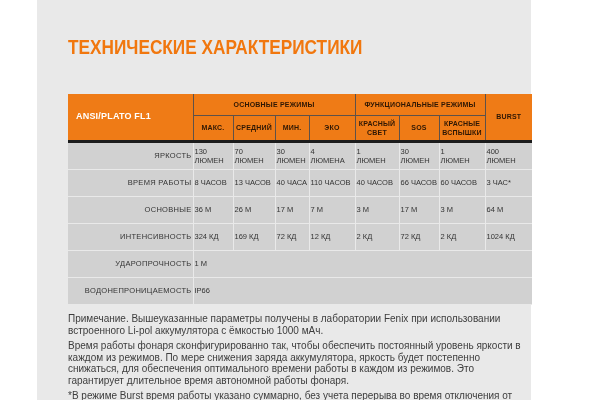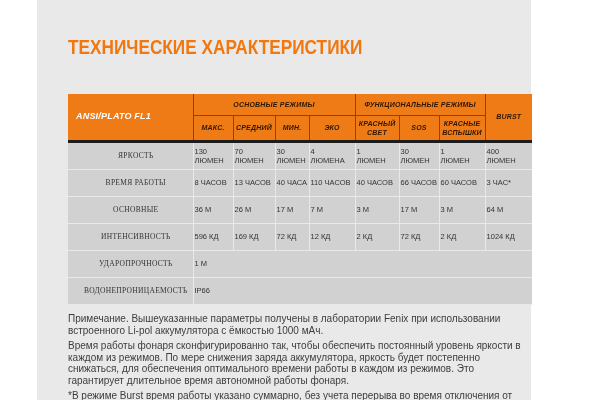--- a/index.html
+++ b/index.html
@@ -40,21 +40,20 @@
     color: #2e1704;
     font-size: 7px;
     font-weight: bold;
     text-align: center;
     vertical-align: middle;
     border: 1px solid #5e5149;
     padding: 2px 1px;
     white-space: pre-line;
     line-height: 1.3;
     letter-spacing: 0.2px;
-    font-style: italic;
   }
   thead tr.group-row th { height: 17px; }
   thead tr.sub-row th { height: 20px; }
   thead th.standard {
     color: #ffffff;
     font-size: 9px;
     text-align: left;
     padding-left: 8px;
     letter-spacing: 0.2px;
     border-left: none;
@@ -71,25 +70,24 @@
     font-size: 7.5px;
     text-align: left;
     vertical-align: middle;
     border: 1px solid #e9e9e9;
     height: 22px;
     padding: 2px 1px;
     white-space: pre-line;
     line-height: 1.25;
   }
   tbody td.rowlabel {
-    text-align: center;
+    text-align: right;
     padding-left: 12px;
     letter-spacing: 0.3px;
     border-left: none;
-    font-family: Liberation Serif, serif;
   }
   tbody td.right-edge { border-right: none; }
   
   .notes {
     margin-top: 8px;
     width: 464px;
     color: #3d3d3d;
     font-size: 10px;
     line-height: 11.5px;
   }
@@ -170,21 +168,21 @@
         <td>26 М</td>
         <td>17 М</td>
         <td>7 М</td>
         <td>3 М</td>
         <td>17 М</td>
         <td>3 М</td>
         <td class="right-edge">64 М</td>
       </tr>
       <tr>
         <td class="rowlabel">ИНТЕНСИВНОСТЬ</td>
-        <td>596 КД</td>
+        <td>324 КД</td>
         <td>169 КД</td>
         <td>72 КД</td>
         <td>12 КД</td>
         <td>2 КД</td>
         <td>72 КД</td>
         <td>2 КД</td>
         <td class="right-edge">1024 КД</td>
       </tr>
       <tr>
         <td class="rowlabel">УДАРОПРОЧНОСТЬ</td>

